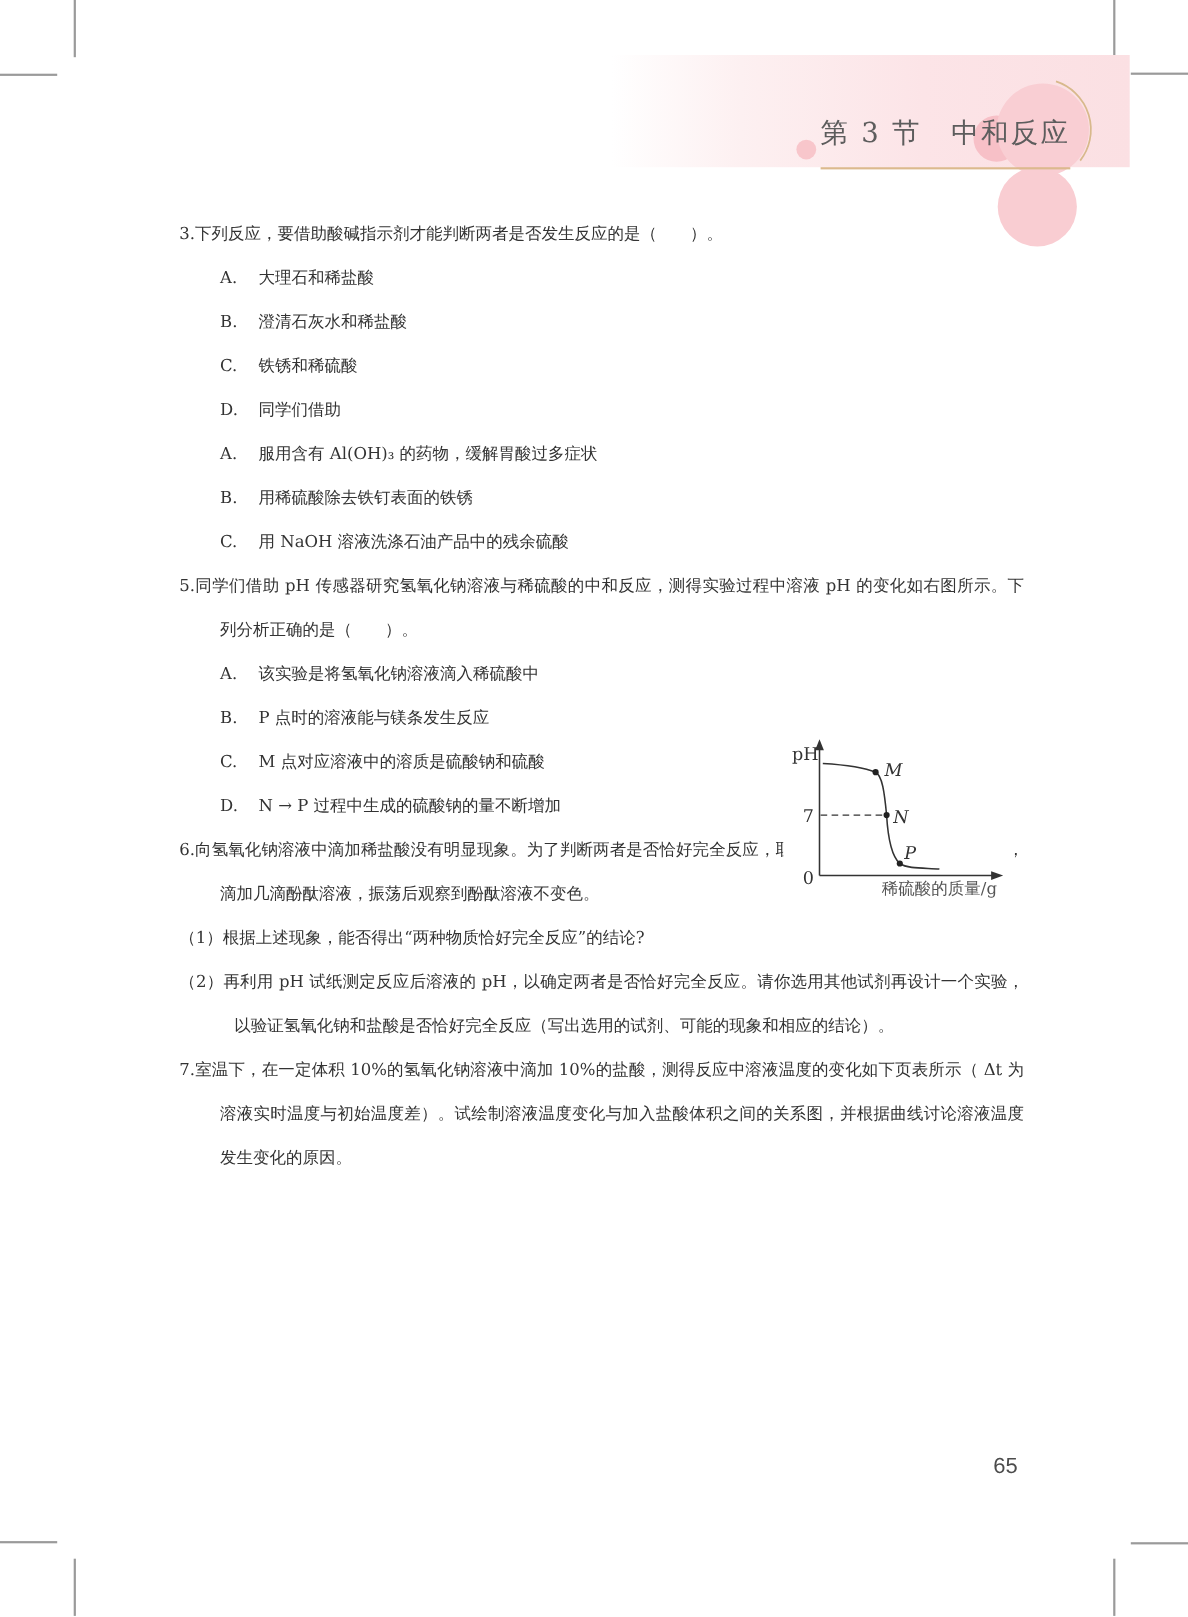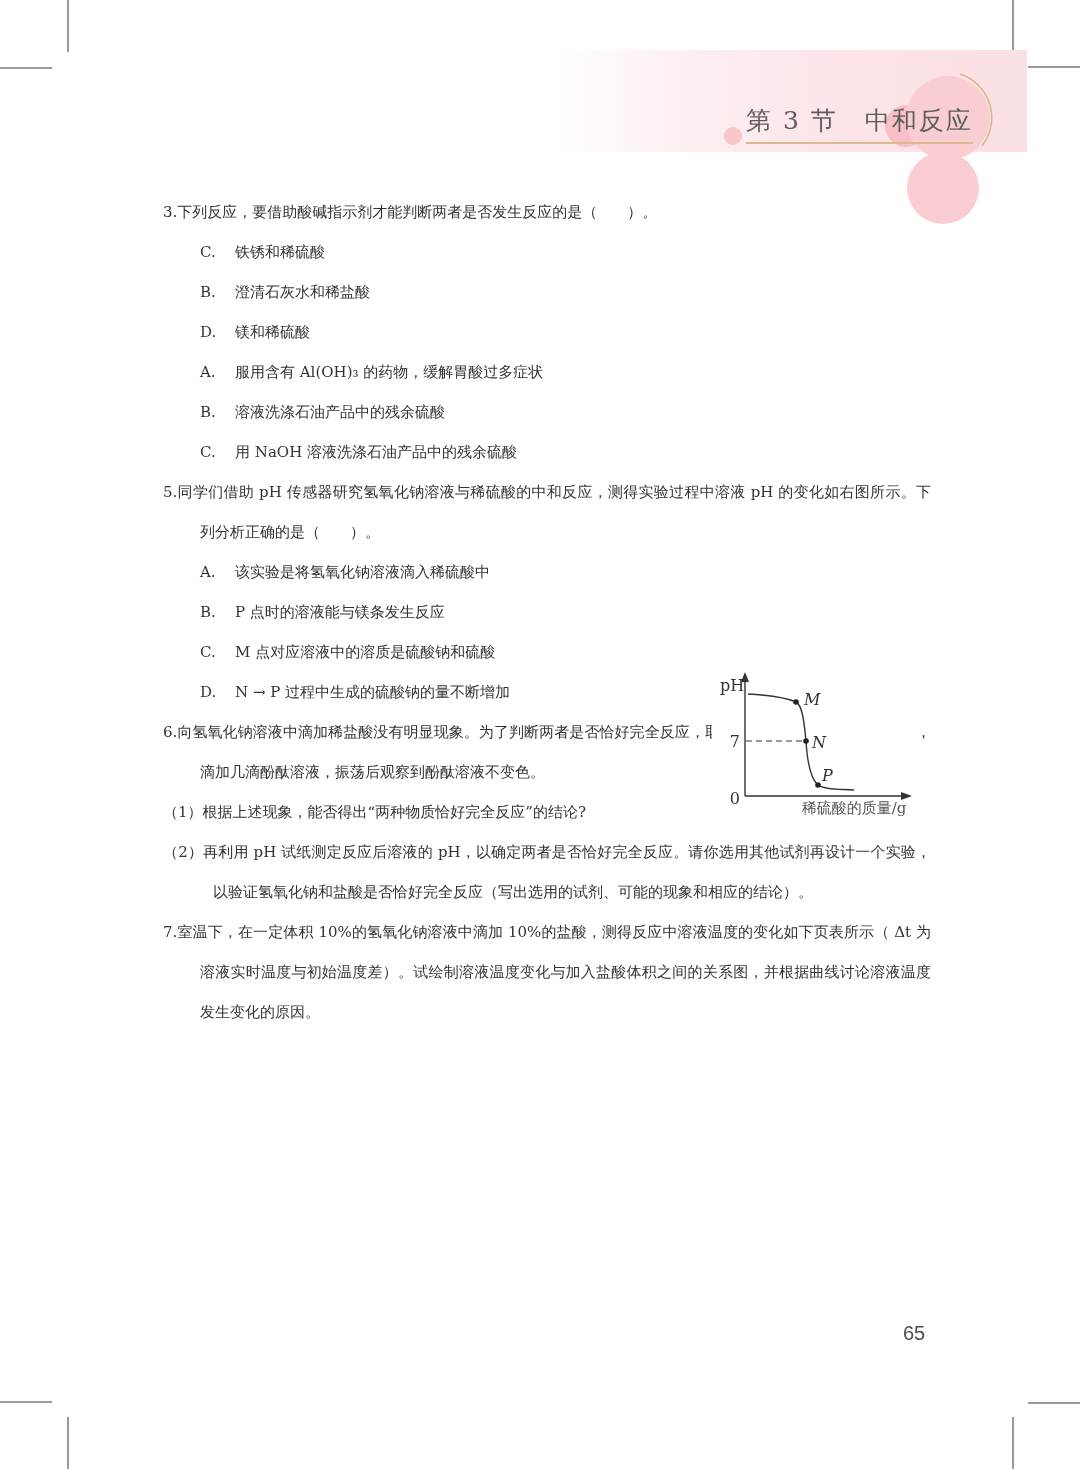--- a/index.html
+++ b/index.html
@@ -18,21 +18,21 @@
     z-index:1;
   }
   .flower-svg { position:absolute; left:876px; top:58px; z-index:2; }
   .title-dot {
     position:absolute; left:724px; top:127px; width:18px; height:18px;
     border-radius:50%; background:#f8c6cb; z-index:2;
   }
   .section-title {
     position:absolute; left:746px; top:104px; z-index:3;
     font-size:25px; color:#5d5d5d; letter-spacing:2px;
-    padding-bottom:5px; border-bottom:2px solid #dcb98e; white-space:nowrap;
+    padding-bottom:15px; border-bottom:2px solid #dcb98e; white-space:nowrap;
   }
   
   .content {
     position:absolute; left:163px; top:192px; width:768px;
     font-size:15px; line-height:40px; text-align:justify; color:#333333;
   }
   .qstem { padding-left:37px; text-indent:-37px; }
   .opts  { margin-left:37px; }
   .opt .olabel { display:inline-block; width:35px; text-indent:0; }
   .subq  { padding-left:50px; text-indent:-50px; }
@@ -70,30 +70,31 @@
     <path d="M 84,16 A 46,46 0 0 1 106,88" fill="none" stroke="#d8b98c" stroke-width="1.6"></path>
   </svg>
   <div class="title-dot"></div>
   <div class="section-title">第 3 节　中和反应</div>
 
   <div class="content">
 
     <div>
       <div class="qstem"><span class="olabel">3.</span><span>下列反应，要借助酸碱指示剂才能判断两者是否发生反应的是（　　）。</span></div>
       <div class="opts">
+        <div class="opt"><span class="olabel">A.</span><span>大理石和稀盐酸</span></div>
+        <div class="opt"><span class="olabel">B.</span><span>澄清石灰水和稀盐酸</span></div>
         <div class="opt"><span class="olabel">C.</span><span>铁锈和稀硫酸</span></div>
-        <div class="opt"><span class="olabel">B.</span><span>澄清石灰水和稀盐酸</span></div>
-        <div class="opt"><span class="olabel">D.</span><span>镁和稀硫酸</span></div>
+        <div class="opt"><span class="olabel">D.</span><span>同学们借助</span></div>
       </div>
     </div>
 
     <div>
       <div class="opts">
         <div class="opt"><span class="olabel">A.</span><span>服用含有 Al(OH)₃ 的药物，缓解胃酸过多症状</span></div>
-        <div class="opt"><span class="olabel">B.</span><span>溶液洗涤石油产品中的残余硫酸</span></div>
+        <div class="opt"><span class="olabel">B.</span><span>用稀硫酸除去铁钉表面的铁锈</span></div>
         <div class="opt"><span class="olabel">C.</span><span>用 NaOH 溶液洗涤石油产品中的残余硫酸</span></div>
       </div>
     </div>
 
     <div>
       <div class="qstem"><span class="olabel">5.</span><span>同学们借助 pH 传感器研究氢氧化钠溶液与稀硫酸的中和反应，测得实验过程中溶液 pH 的变化如右图所示。下列分析正确的是（　　）。</span></div>
       <div class="opts">
         <div class="opt"><span class="olabel">A.</span><span>该实验是将氢氧化钠溶液滴入稀硫酸中</span></div>
         <div class="opt"><span class="olabel">B.</span><span>P 点时的溶液能与镁条发生反应</span></div>
         <div class="opt"><span class="olabel">C.</span><span>M 点对应溶液中的溶质是硫酸钠和硫酸</span></div>

